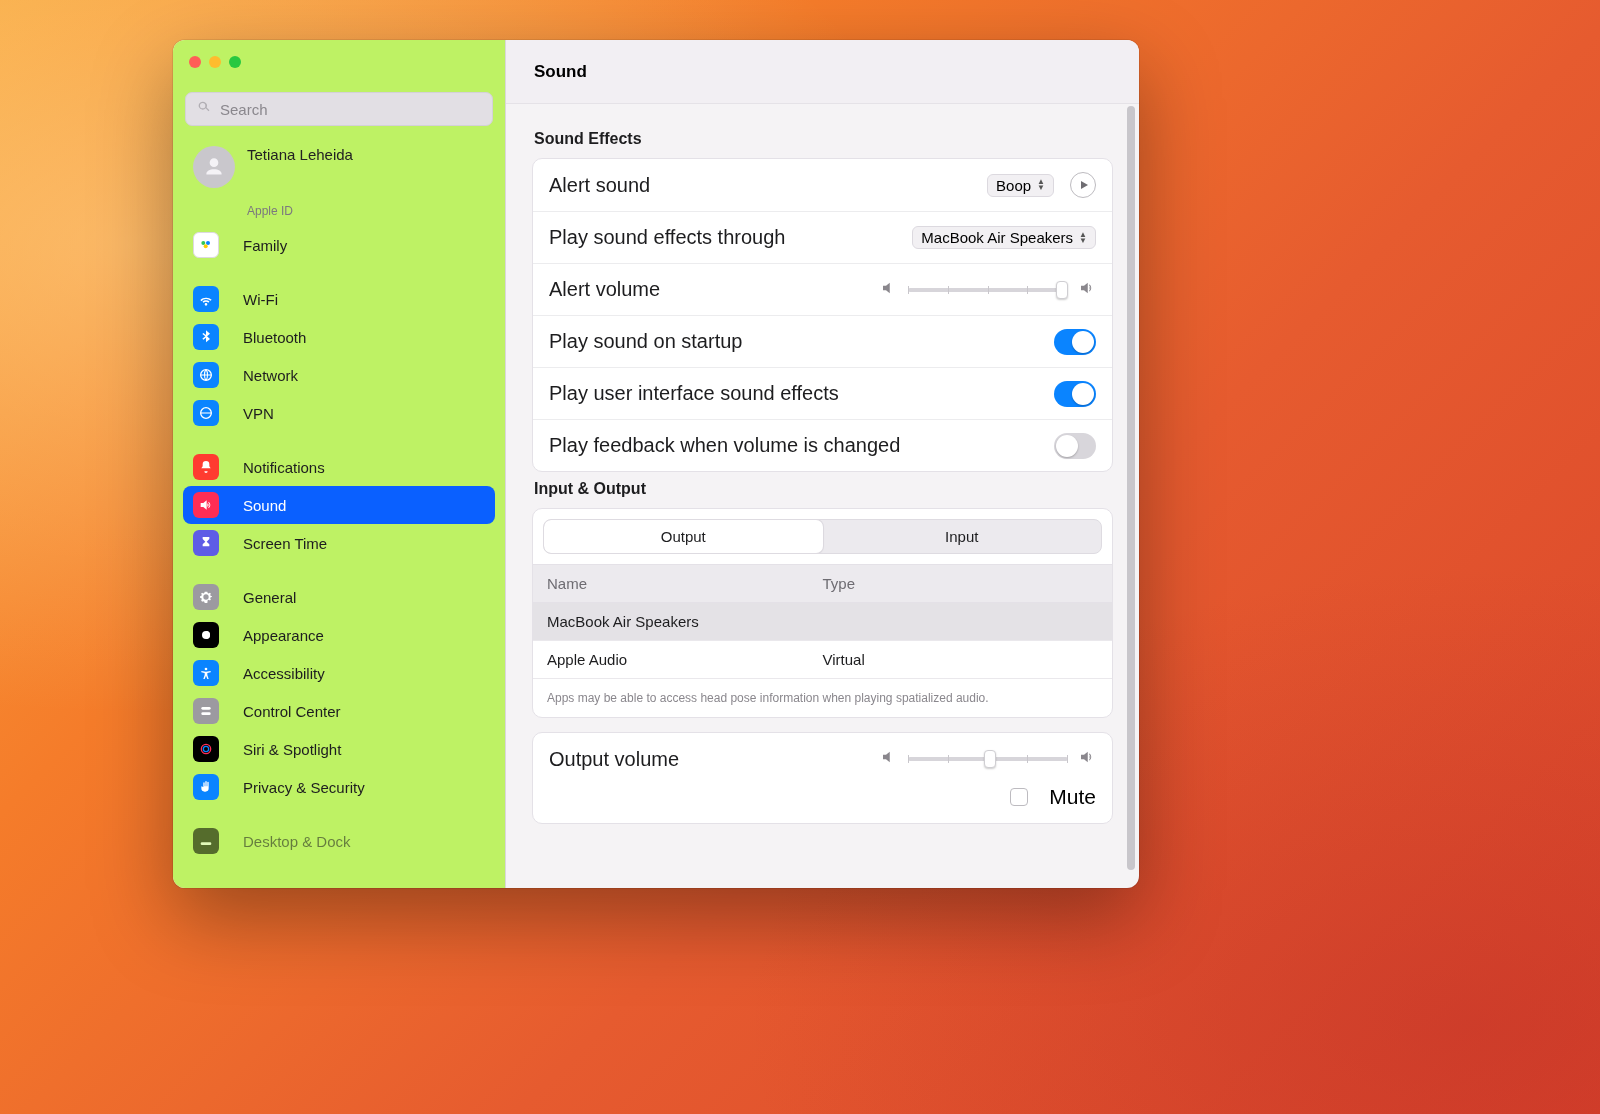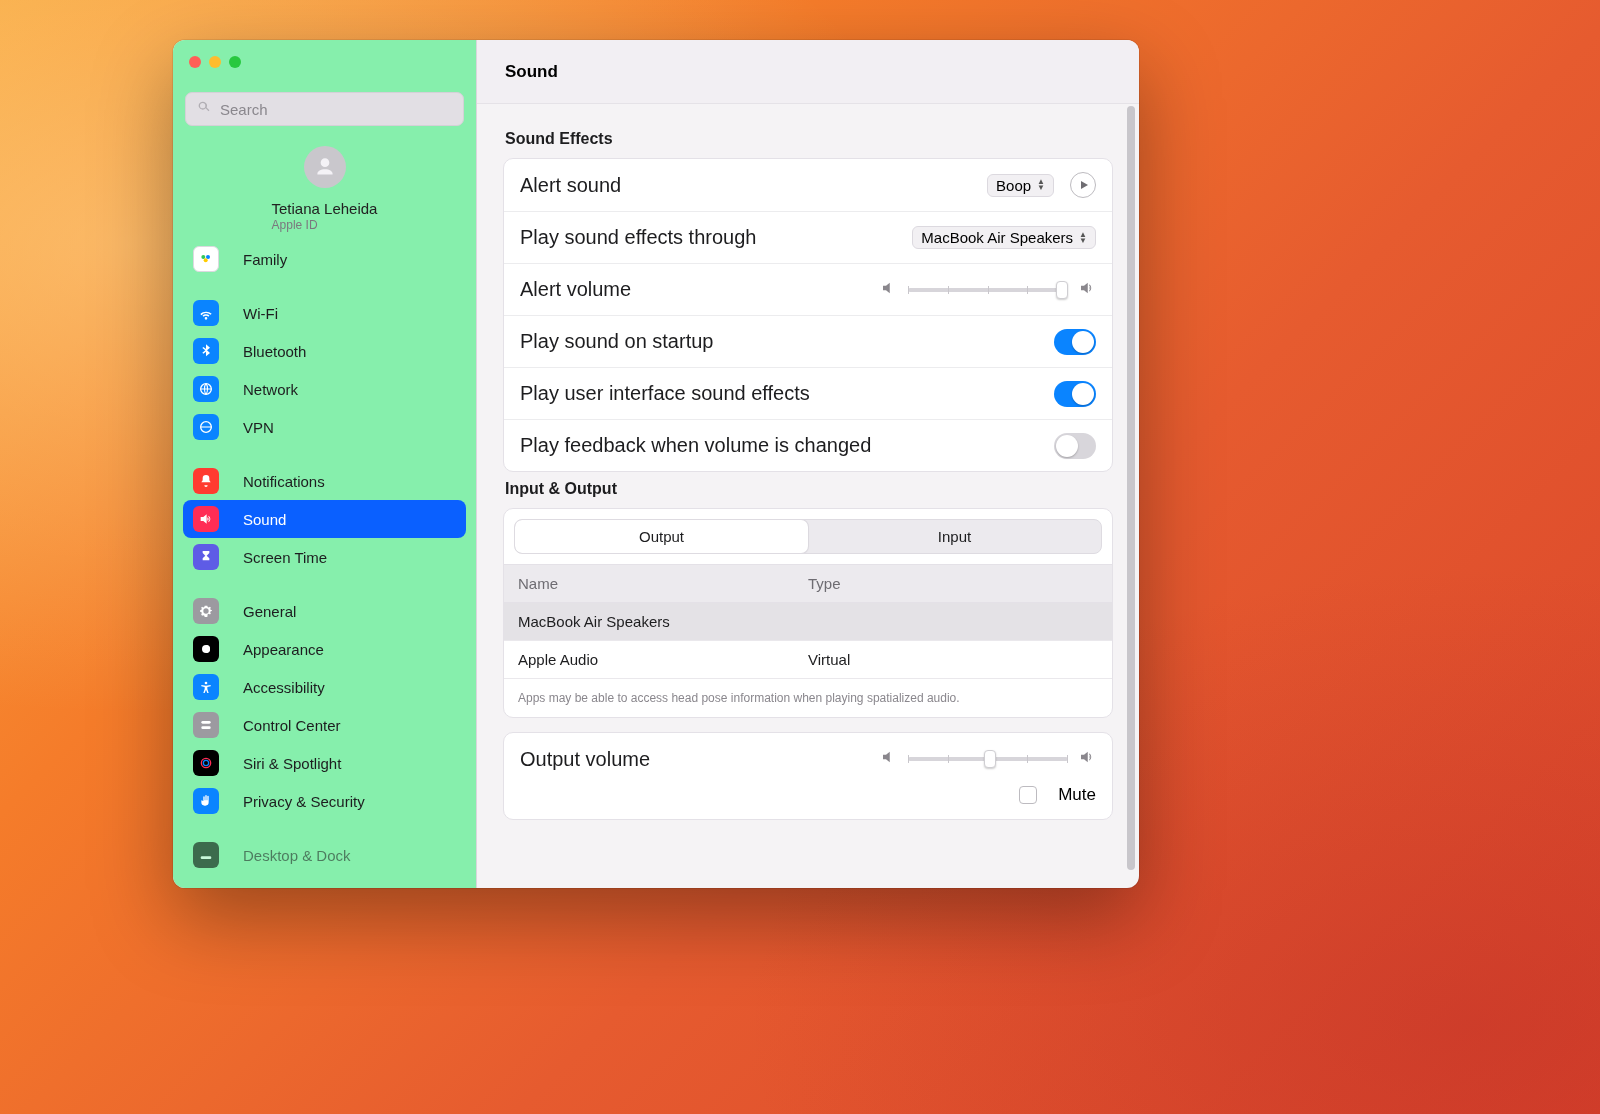--- a/index.html
+++ b/index.html
@@ -13,38 +13,38 @@
   background:
     radial-gradient(60% 50% at 20% 30%, rgba(255,220,150,.5), transparent 60%),
     radial-gradient(50% 45% at 80% 80%, rgba(180,40,40,.35), transparent 65%);
 }
 .window {
   position:absolute; left:173px; top:40px; width:966px; height:848px;
   background:#f5f3f5; border-radius:12px; overflow:hidden;
   box-shadow:0 30px 80px rgba(0,0,0,.35), 0 0 0 1px rgba(0,0,0,.08);
   display:flex;
 }
-.sidebar{ width:304px; background:#86efac; border-right:1px solid #d9d6db; display:flex; flex-direction:column; }
+.sidebar{ width:333px; background:#bef264; border-right:1px solid #d9d6db; display:flex; flex-direction:column; }
 .titlebar{ height:44px; display:flex; align-items:center; padding:0 16px; gap:8px;}
 .dot{ width:12px;height:12px;border-radius:50%; }
 .dot.red{background:#ff5f57;} .dot.yellow{background:#febc2e;} .dot.green{background:#28c840;}
 .search-wrap{ padding:8px 12px;}
 .search{
   display:flex;align-items:center;gap:8px;
   background:#e2dfe4;border:1px solid #d4d1d7;border-radius:7px;padding:6px 10px;
 }
 .search svg{width:16px;height:16px;opacity:.55;}
 .search input{ border:0;background:transparent;outline:none;font-size:15px;flex:1;color:#444;}
 .search input::placeholder{color:#8a878d;}
 .scroll{ overflow-y:auto; padding:4px 10px 12px; }
-.account{ display:flex;align-items:center;gap:12px;padding:8px 10px;border-radius:8px;flex-direction:column;}
+.account{ display:flex;gap:12px;padding:8px 10px;border-radius:8px;}
 .avatar{ width:42px;height:42px;border-radius:50%;background:#c9c7cc;display:flex;align-items:center;justify-content:center;}
 .avatar svg{width:26px;height:26px;fill:#f4f2f6;}
 .acct-name{font-size:15px;line-height:1.2;color:#222;}
-.acct-sub{font-size:12px;color:#7b787e;}
+.acct-sub{font-size:12px;color:#7b787e;margin-top:40px;}
 .row{ display:flex;align-items:center;gap:24px;padding:6px 10px;border-radius:8px;font-size:15px;color:#1d1d1f;}
 .row .icon{ width:26px;height:26px;border-radius:6px;display:flex;align-items:center;justify-content:center;flex:0 0 26px;}
 .row .icon svg{width:16px;height:16px;fill:#fff;}
 .row .icon.grey svg{fill:#202020;}
 .row.selected{ background:#0a60ff;color:#fff;}
 .row.selected .icon{background:#ff2d55 !important;}
 .gap{ height:16px;}
 .content{ flex:1; display:flex; flex-direction:column; position:relative;}
 .content-header{ height:64px; display:flex;align-items:center; padding:0 28px; border-bottom:1px solid #e5e2e7; font-weight:700; font-size:17px; background:#f2eff3;}
 .pane{ flex:1; overflow:auto; padding:18px 26px 24px;}
@@ -69,21 +69,21 @@
 .slider .knob{ position:absolute;top:-7px;width:12px;height:18px;border-radius:4px;background:#fff;border:1px solid #cfced2;box-shadow:0 1px 2px rgba(0,0,0,.2);}
 .seg{ display:flex;background:#eceaee;border:1px solid #dedbe1;border-radius:8px;overflow:hidden;}
 .seg button{ flex:1;border:0;background:transparent;font-size:15px;padding:8px 0;color:#1d1d1f;}
 .seg button.active{ background:#fff;box-shadow:0 0 0 1px #dcd9df, 0 1px 2px rgba(0,0,0,.08);border-radius:7px;}
 .table{ width:100%; }
 .thead,.trow{ display:grid;grid-template-columns:1fr 1fr;padding:10px 14px;font-size:15px;}
 .thead{ background:#eceaee;color:#6e6c72;border-top:1px solid #e4e1e7;border-bottom:1px solid #e4e1e7;}
 .trow{ background:#fff;color:#1d1d1f;border-bottom:1px solid #eae8ec;}
 .trow.sel{ background:#e4e2e6;}
 .note{ font-size:12px;color:#8a878d;padding:12px 14px;}
-.mute-row{ display:flex;justify-content:flex-end;align-items:center;gap:21px;padding:0 16px 14px;font-size:17px;}
+.mute-row{ display:flex;justify-content:flex-end;align-items:center;gap:21px;padding:0 16px 14px;font-size:21px;}
 .chk{ width:18px;height:18px;border:1.5px solid #bdbbc0;border-radius:4px;background:#fff;}
 .content-scrollbar{position:absolute;right:4px;top:66px;bottom:18px;width:8px;border-radius:4px;background:#c8c6cb;}
 
 .bg-blue{background:#0a84ff}.bg-black{background:#000}.bg-grey{background:#9c9aa0}.bg-red{background:#ff3b30}.bg-indigo{background:#5e5ce6}.bg-white{background:#fff;border:1px solid #dcd9df}
 </style>
 </head>
 <body>
 
 <div class="window">
   <aside class="sidebar">

